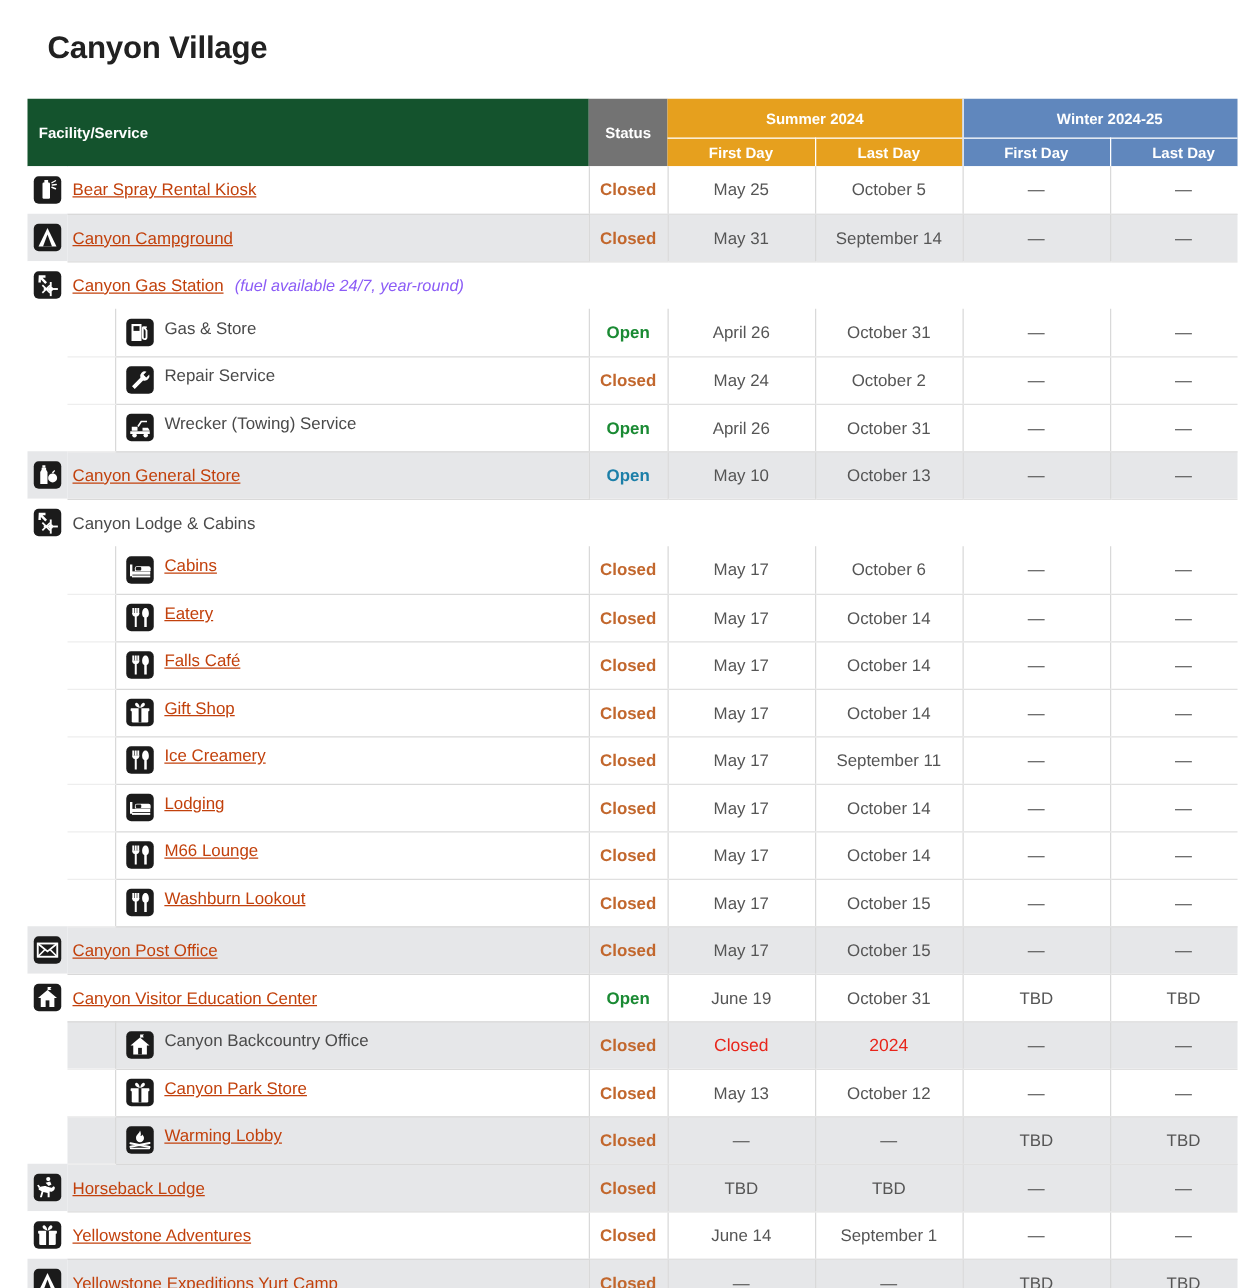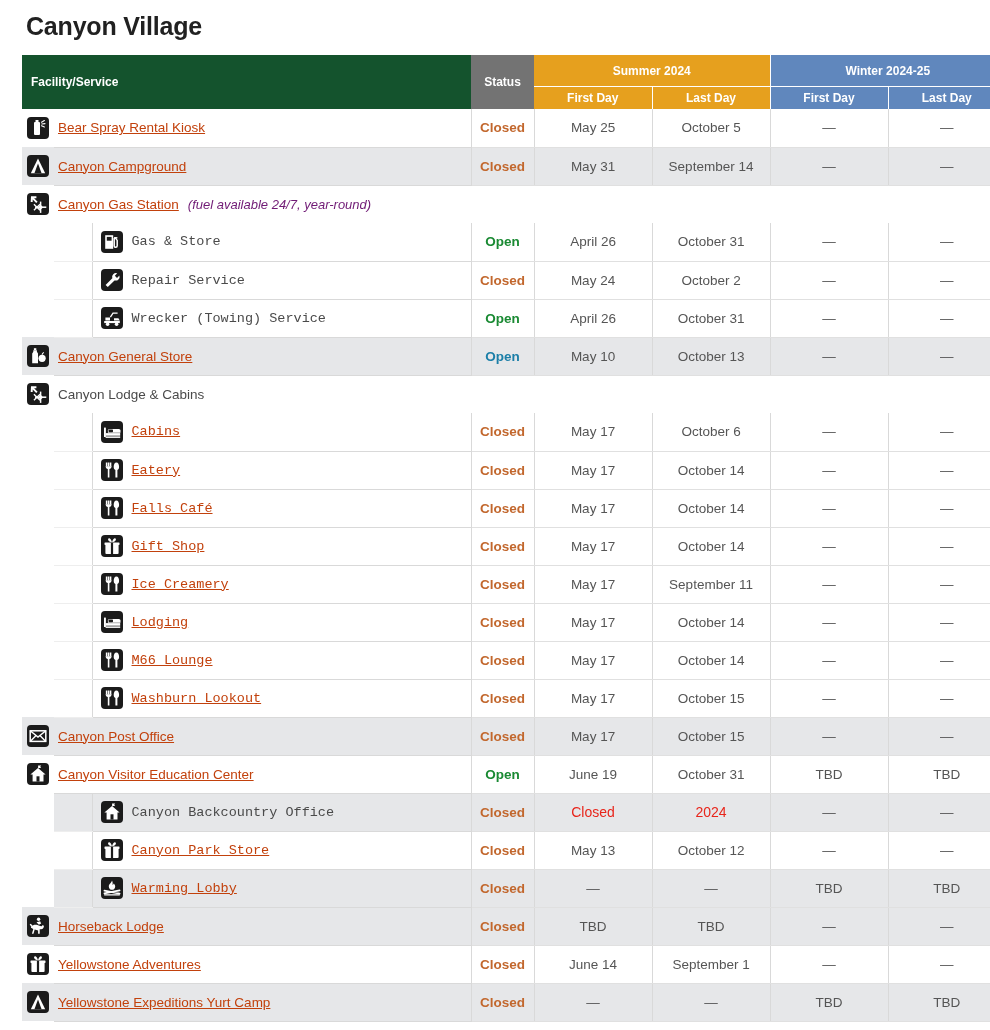--- a/index.html
+++ b/index.html
@@ -8,21 +8,21 @@
     background:#ffffff;
     font-family:"Liberation Sans","DejaVu Sans",sans-serif;
     -webkit-font-smoothing:antialiased;
   }
   .page{width:990px;position:relative;}
 
   h1.page-title{
     font-size:25px;
     font-weight:bold;
     color:#212121;
-    margin:4px;
+    margin:16px;
     padding:8px 4px 10px 22px;
     letter-spacing:-0.2px;
   }
 
   table.facilities{
     border-collapse:collapse;
     width:963px;
     margin-left:22px;
     table-layout:fixed;
     font-size:13.5px;
@@ -133,37 +133,37 @@
   .st-open-link{color:#1c7fa8;}
   .red-note{color:#e8251b;font-weight:normal;font-size:14px;}
 
   a.flink{
     color:#c2410c;
     text-decoration:underline;
     font-size:13.5px;
   }
   span.plainname{color:#4a4a4a;font-size:13.5px;}
   span.note-italic{
-    color:#701a75;
+    color:#8b5cf6;
     font-style:italic;
     font-size:13px;
   }
 
   
   .ico{
     display:inline-block;
     width:22px;height:22px;
     background:#1b1b1b;
     border-radius:4px;
     position:relative;
     vertical-align:middle;
   }
   .ico svg{position:absolute;left:0;top:0;}
   .name-wrap{display:flex;align-items:center;gap:9px;}
-  .sub-name-wrap{display:flex;align-items:center;gap:9px;padding-left:4px;font-family:Liberation Mono, monospace;}
+  .sub-name-wrap{display:flex;gap:9px;padding-left:4px;}
 </style>
 </head>
 <body>
 
 <div class="page">
 
   <h1 class="page-title">Canyon Village</h1>
 
   <table class="facilities">
     <colgroup>

